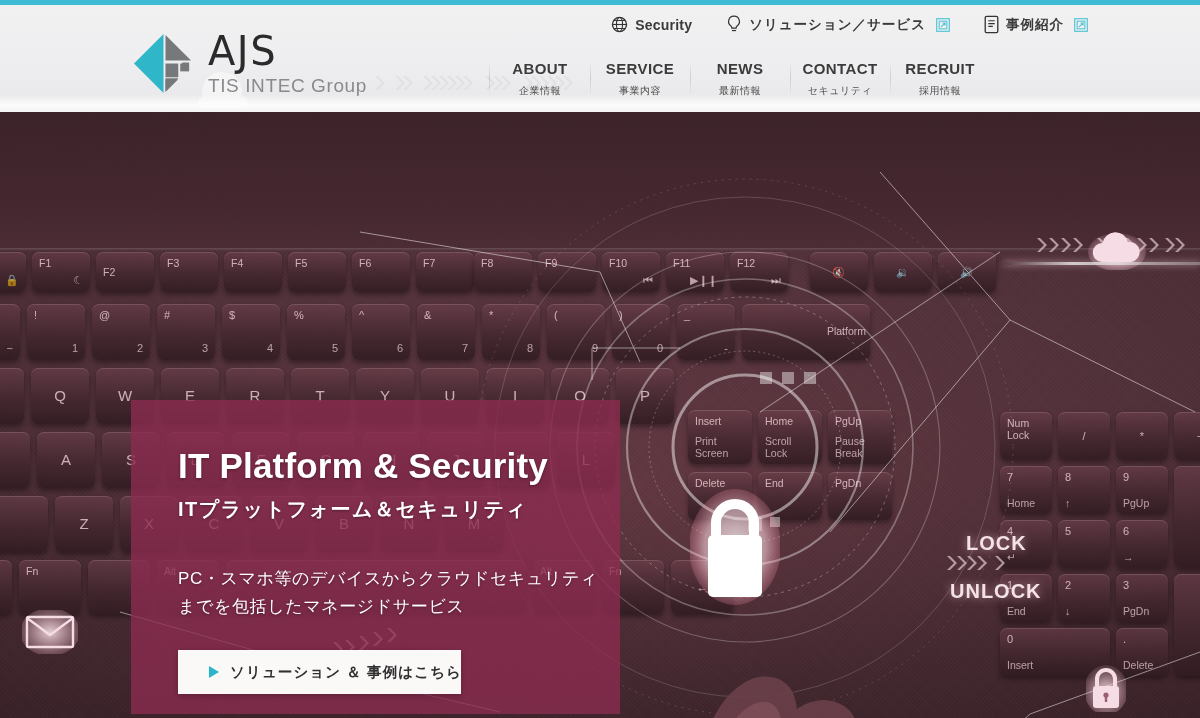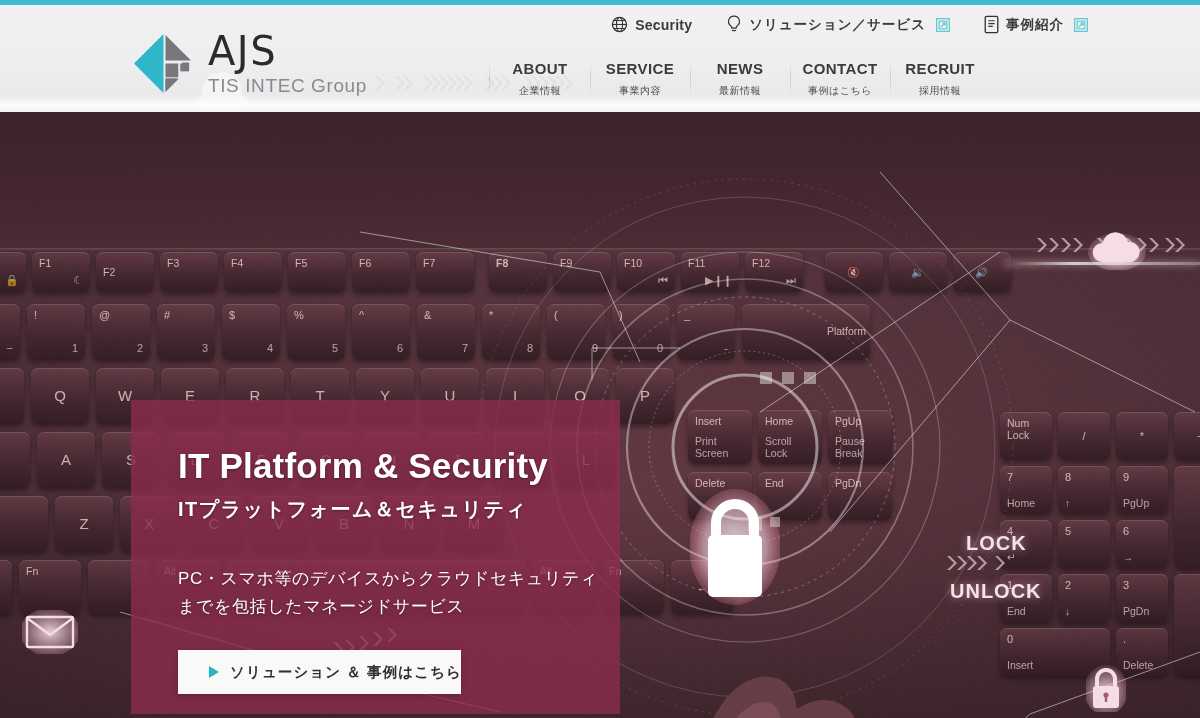--- a/index.html
+++ b/index.html
@@ -267,21 +267,21 @@
       <a class="nav-item">
         <div class="nav-en">SERVICE</div>
         <div class="nav-jp">事業内容</div>
       </a>
       <a class="nav-item">
         <div class="nav-en">NEWS</div>
         <div class="nav-jp">最新情報</div>
       </a>
       <a class="nav-item">
         <div class="nav-en">CONTACT</div>
-        <div class="nav-jp">事例はこちら</div>
+        <div class="nav-jp">セキュリティ</div>
       </a>
       <a class="nav-item">
         <div class="nav-en">RECRUIT</div>
         <div class="nav-jp">採用情報</div>
       </a>
     </nav>
 
     <div class="hdr-sheen"></div>
   </header>
 
@@ -312,21 +312,21 @@
           </div>
         <div class="key" style="width:58px;height:40px;margin-left:6px;">
             <span class="sm">F5</span>
           </div>
         <div class="key" style="width:58px;height:40px;margin-left:6px;">
             <span class="sm">F6</span>
           </div>
         <div class="key" style="width:58px;height:40px;margin-left:6px;">
             <span class="sm">F7</span>
           </div>
-        <div class="key" style="width:58px;height:40px;margin-left:15px;font-weight:bold;">
+        <div class="key" style="width:58px;height:40px;margin-left:0;">
             <span class="sm">F8</span>
           </div>
         <div class="key" style="width:58px;height:40px;margin-left:6px;">
             <span class="sm">F9</span>
           </div>
         <div class="key" style="width:58px;height:40px;margin-left:6px;">
             <span class="sm">F10</span>
             <span class="k2">⏮</span>
           </div>
         <div class="key" style="width:58px;height:40px;margin-left:6px;">

